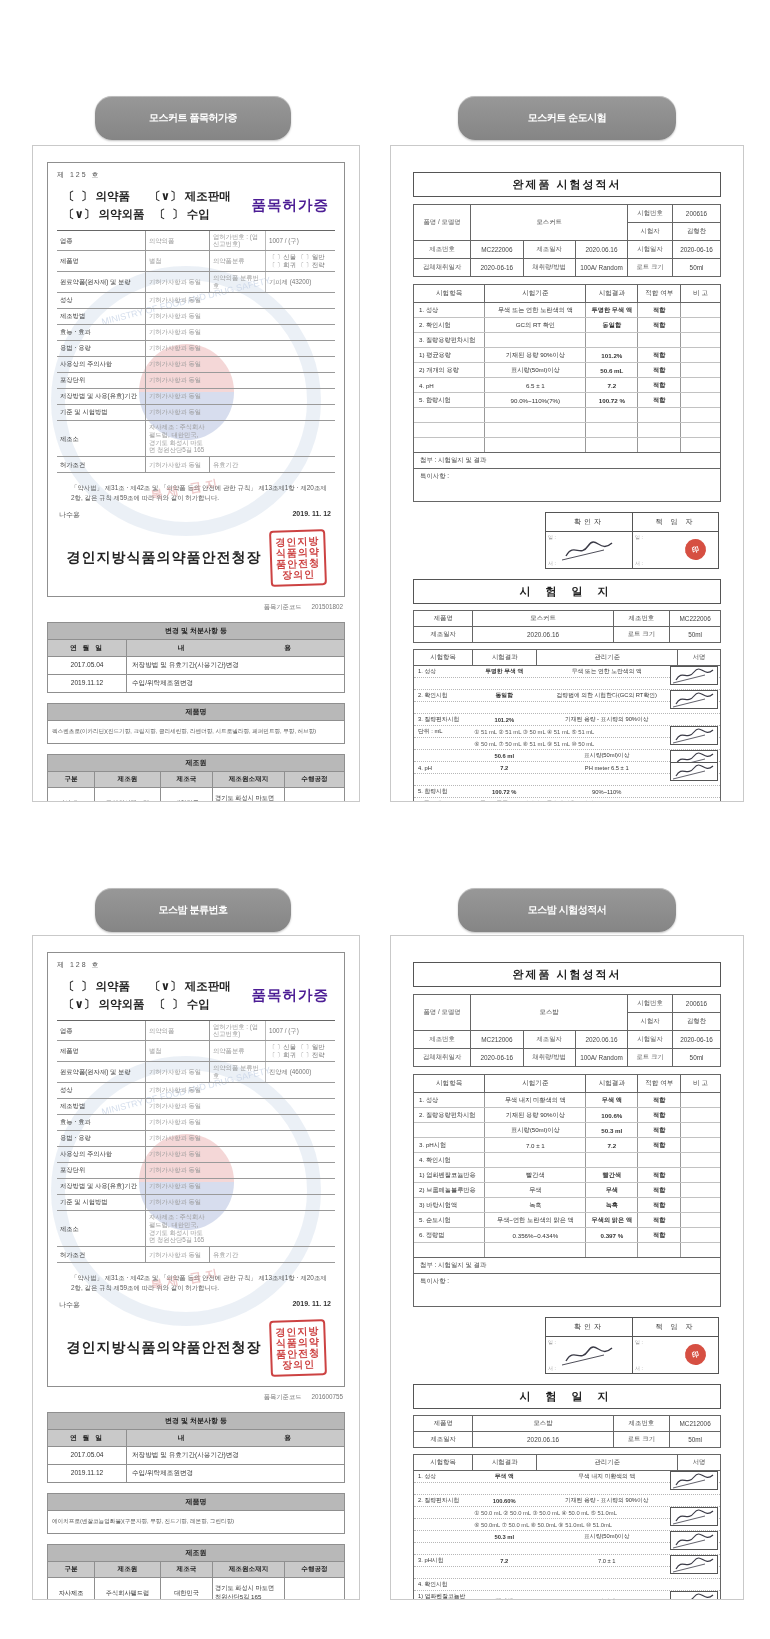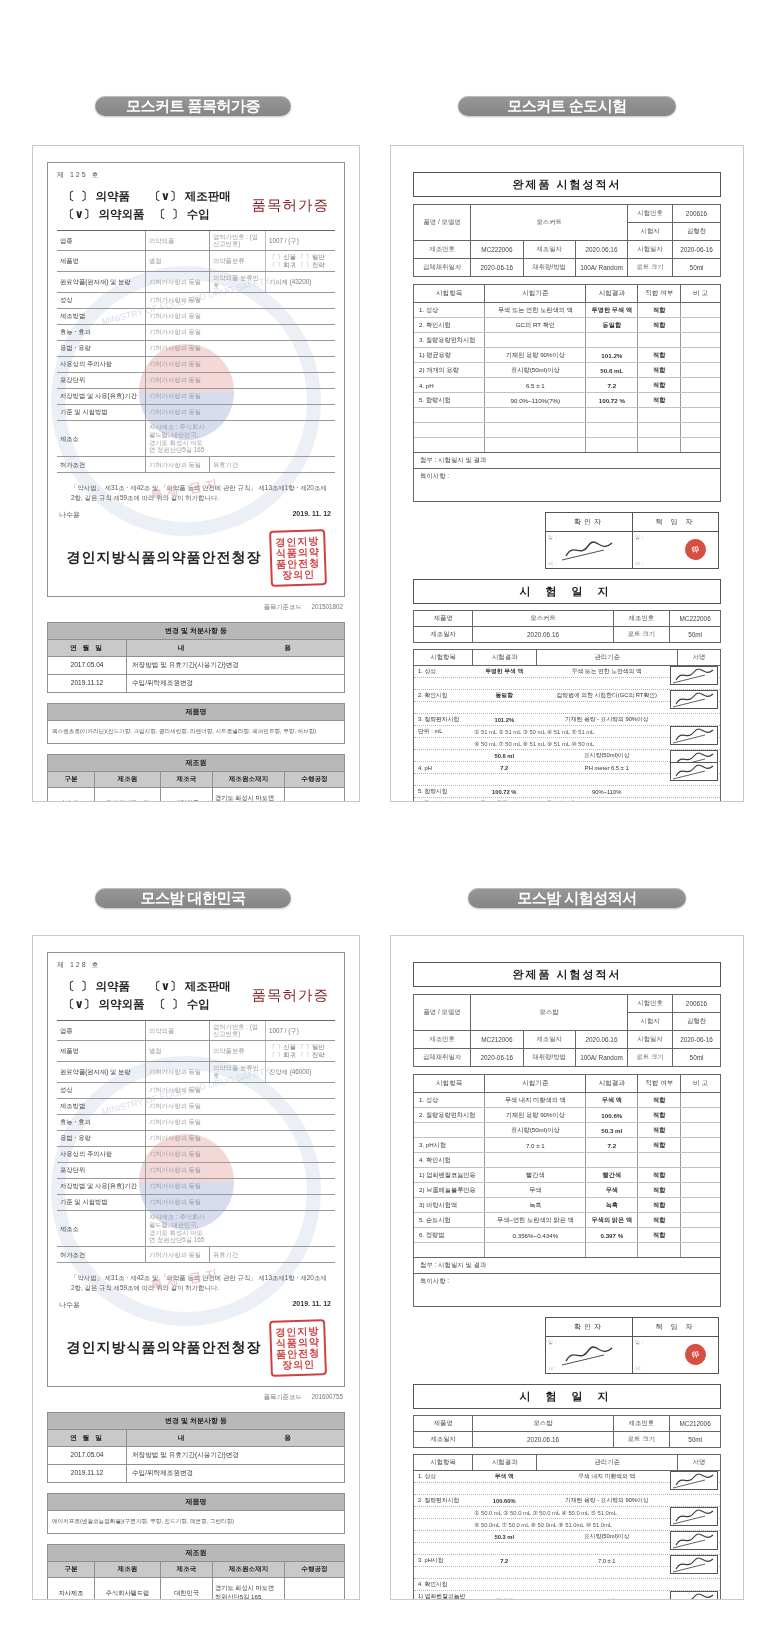--- a/index.html
+++ b/index.html
@@ -1,26 +1,26 @@
 <!DOCTYPE html>
 <html><head>
 <meta charset="utf-8">
 <style>
   html,body{margin:0;padding:0;background:#fff;}
   body{width:770px;height:1639px;position:relative;font-family:"Liberation Sans","DejaVu Sans",sans-serif;color:#444;}
-  .badge{position:absolute;height:20px;border-radius:17px;background:linear-gradient(#989898,#858585);
-    color:#fff;font-size:15px;font-weight:bold;display:flex;align-items:center;justify-content:center;
+  .badge{position:absolute;height:44px;border-radius:17px;background:linear-gradient(#989898,#858585);
+    color:#fff;font-size:10px;font-weight:bold;display:flex;align-items:center;justify-content:center;
     letter-spacing:-0.5px;box-shadow:inset 0 1px 0 rgba(255,255,255,.35),0 1px 2px rgba(0,0,0,.25);}
   .panel{position:absolute;background:#fff;border:1px solid #c9c9c9;overflow:hidden;}
   
   .cert-inner{position:relative;margin:16px 14px 0 14px;border:1px solid #8f8f8f;padding:7px 9px 10px 9px;background:transparent;}
   .doc-no{font-size:7px;color:#555;letter-spacing:2px;margin-bottom:6px;}
   .cbx-wrap{display:flex;align-items:center;justify-content:space-between;padding:2px 2px 6px 6px;}
   .cbx-lines{font-size:11.5px;font-weight:bold;color:#222;line-height:1.55;white-space:pre;}
-  .cert-title{font-size:14.5px;font-weight:normal;color:#7f1d1d;letter-spacing:1px;margin-right:4px;}
+  .cert-title{font-size:14.5px;font-weight:bold;color:#4c1d95;letter-spacing:1px;margin-right:4px;}
   .crows{border-top:1px solid #666;}
   .crow{display:grid;grid-template-columns:88px 1fr 56px 70px;border-bottom:1px solid #9a9a9a;min-height:15px;align-items:center;}
   .cc{font-size:6.3px;padding:2px 3px;line-height:1.25;}
   .c-label{color:#333;}
   .c-value{color:#9a9a9a;border-left:1px solid #9a9a9a;align-self:stretch;display:flex;align-items:center;}
   .c-xlabel{color:#9a9a9a;border-left:1px solid #9a9a9a;align-self:stretch;display:flex;align-items:center;}
   .c-xvalue{color:#777;border-left:1px solid #bbb;align-self:stretch;display:flex;align-items:center;}
   .c-xlabel:empty,.c-xvalue:empty{border-left-color:transparent;}
   .footnote{font-size:6.4px;color:#555;line-height:1.5;margin:10px 6px 6px 14px;}
   .sig-line{display:flex;justify-content:space-between;font-size:7px;color:#555;margin:8px 4px 2px 2px;}
@@ -102,22 +102,22 @@
   .sigbox{display:none;}
   .lrow.sig .sigbox{display:block;position:absolute;right:2px;top:1px;width:46px;height:17px;border:1px solid #555;background:#fff;}
   .sigbox svg{width:100%;height:100%;}
   .title-sp{letter-spacing:6px;}
 </style>
 </head>
 <body>
 
 <div class="badge" style="left:95px;top:96px;width:196px;">모스커트 품목허가증</div>
 <div class="badge" style="left:458px;top:96px;width:218px;">모스커트 순도시험</div>
-<div class="badge" style="left:95px;top:888px;width:196px;">모스밤 대한민국</div>
-<div class="badge" style="left:468px;top:888px;width:218px;">모스밤 시험성적서</div>
+<div class="badge" style="left:95px;top:888px;width:196px;">모스밤 분류번호</div>
+<div class="badge" style="left:458px;top:888px;width:218px;">모스밤 시험성적서</div>
 
 <div class="panel" style="left:32px;top:145px;width:326px;height:655px;">
   <div class="wm">
     <div class="ring"></div>
     <div class="tg-r"></div>
     <div class="tg-b"></div>
     <div class="wt1">MINISTRY OF FOOD AND DRUG SAFETY</div>
     <div class="wt2">복제 금지</div>
   </div>
   <div class="cert-inner">

